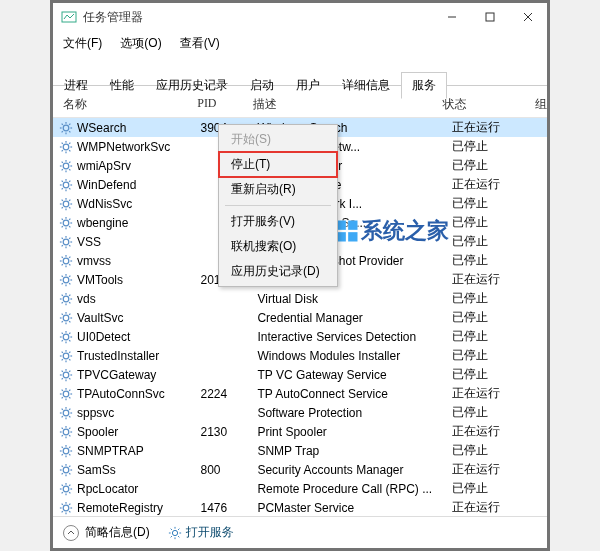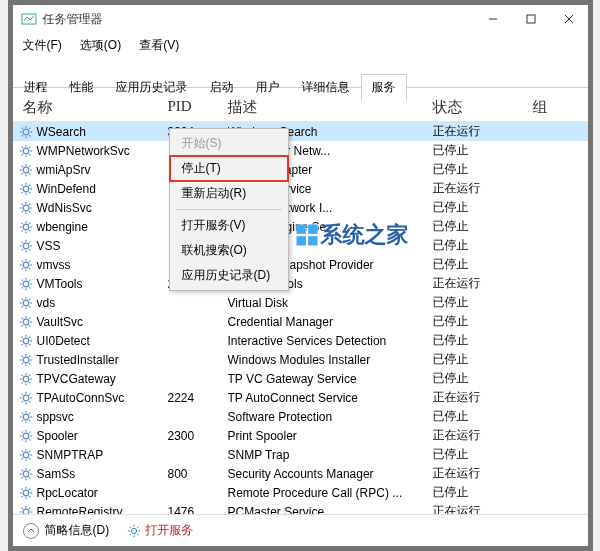--- a/index.html
+++ b/index.html
@@ -1,51 +1,51 @@
 <!DOCTYPE html>
 <html><head>
 <meta charset="utf-8">
 <style>
   * { margin: 0; padding: 0; box-sizing: border-box; font-family: "Microsoft YaHei", "Segoe UI", sans-serif; }
   body { background: #f0f0f0; display: flex; align-items: center; justify-content: center; height: 100vh; }
-  .window { width: 585px; height: 551px; background: #fff; border: 5px solid #737373; display: flex; flex-direction: column; position: relative; }
+  .window { width: 500px; height: 551px; background: #fff; border: 3px solid #737373; display: flex; flex-direction: column; position: relative; }
   .titlebar { display: flex; align-items: center; height: 28px; padding: 0 0 0 8px; }
   .titlebar .app-icon { width: 16px; height: 16px; margin-right: 6px; }
   .titlebar .title { font-size: 12px; color: #333; flex: 1; }
   .titlebar .ctrl { width: 38px; height: 28px; display: flex; align-items: center; justify-content: center; }
   .titlebar .ctrl svg { stroke: #333; stroke-width: 1; fill: none; }
   .menubar { display: flex; padding: 2px 6px; font-size: 12px; gap: 10px; }
   .menubar span { padding: 2px 4px; cursor: default; }
   .tabs { display: flex; border-bottom: 1px solid #ccc; font-size: 12px; margin-top: 2px; }
   .tab { padding: 4px 10px; border: 1px solid transparent; border-bottom: none; position: relative; top: 14px; cursor: default; }
   .tab.active { border-color: #ccc; background: #fff; border-bottom: 1px solid #fff; }
-  .headers { display: flex; font-size: 15px; color: #333; border-bottom: 1px solid #e5e5e5; padding: 4px 0; margin-top: 6px; }
+  .headers { display: flex; font-size: 12px; color: #333; border-bottom: 1px solid #e5e5e5; padding: 4px 0; margin-top: 6px; }
   .col-name { width: 155px; padding-left: 10px; }
   .col-pid { width: 60px; font-family: Liberation Serif, serif; }
   .col-desc { width: 205px; }
   .col-status { width: 100px; }
   .col-group { flex: 1; }
   .rows { flex: 1; overflow: hidden; font-size: 12px; position: relative; }
   .row { display: flex; align-items: center; height: 19px; padding: 0; }
   .row.selected { background: #cce8ff; }
   .row .cell { overflow: hidden; white-space: nowrap; text-overflow: ellipsis; }
   .row .name { width: 155px; padding-left: 6px; display: flex; align-items: center; gap: 4px; }
   .row .pid { width: 60px; }
   .row .desc { width: 205px; }
   .row .status { width: 100px; }
   .svc-icon { width: 14px; height: 14px; flex-shrink: 0; }
-  .context-menu { position: absolute; left: 156px; top: 6px; width: 120px; background: #f2f2f2; border: 1px solid #bcbcbc; box-shadow: 2px 2px 4px rgba(0,0,0,.2); z-index: 10; font-size: 12px; padding: 2px 0; }
+  .context-menu { position: absolute; left: 165px; top: 6px; width: 120px; background: #f2f2f2; border: 1px solid #bcbcbc; box-shadow: 2px 2px 4px rgba(0,0,0,.2); z-index: 10; font-size: 12px; padding: 2px 0; }
   .context-menu .item { padding: 4px 12px; cursor: default; }
   .context-menu .item.disabled { color: #9a9a9a; }
   .context-menu .item.highlight { outline: 2px solid #e53730; outline-offset: -1px; }
   .context-menu .sep { height: 1px; background: #d0d0d0; margin: 3px 6px; }
   .watermark { position: absolute; top: 98px; left: 280px; font-size: 22px; font-weight: bold; color: #2a5faa; pointer-events: none; display: flex; align-items: center; z-index: 5; text-shadow: 0 0 2px #fff; }
   .watermark svg { filter: drop-shadow(0 0 1px #fff); }
   .footer { border-top: 1px solid #ddd; display: flex; align-items: center; height: 32px; padding: 0 10px; font-size: 12px; gap: 18px; }
-  .footer .link { color: #b91c1c; display: flex; align-items: center; gap: 4px; }
+  .footer .link { color: #0c4a6e; display: flex; align-items: center; gap: 4px; }
   .footer .brief { display: flex; align-items: center; gap: 6px; }
   .chev { width: 16px; height: 16px; border: 1px solid #888; border-radius: 50%; display: flex; align-items: center; justify-content: center; }
 </style>
 </head>
 <body>
 <div class="window">
 
   <div class="titlebar">
     <svg class="app-icon" viewBox="0 0 16 16">
         <rect x="1" y="3" width="14" height="10" fill="none" stroke="#3a8" stroke-width="1"></rect>
@@ -461,21 +461,21 @@
               <line x1="1" y1="8" x2="3" y2="8"></line>
               <line x1="13" y1="8" x2="15" y2="8"></line>
               <line x1="3" y1="3" x2="4.4" y2="4.4"></line>
               <line x1="11.6" y1="11.6" x2="13" y2="13"></line>
               <line x1="13" y1="3" x2="11.6" y2="4.4"></line>
               <line x1="4.4" y1="11.6" x2="3" y2="13"></line>
             </g>
           </svg>
           <span>Spooler</span>
         </div>
-        <div class="cell pid">2300</div>
+        <div class="cell pid">2130</div>
         <div class="cell desc">Print Spooler</div>
         <div class="cell status">正在运行</div>
       </div>
       <div class="row">
         <div class="cell name">
           <svg class="svc-icon" viewBox="0 0 16 16">
             <circle cx="8" cy="8" r="3.2" fill="none" stroke="#5a8fc7" stroke-width="1.4"></circle>
             <g stroke="#5a8fc7" stroke-width="1.4">
               <line x1="8" y1="1" x2="8" y2="3"></line>
               <line x1="8" y1="13" x2="8" y2="15"></line>

